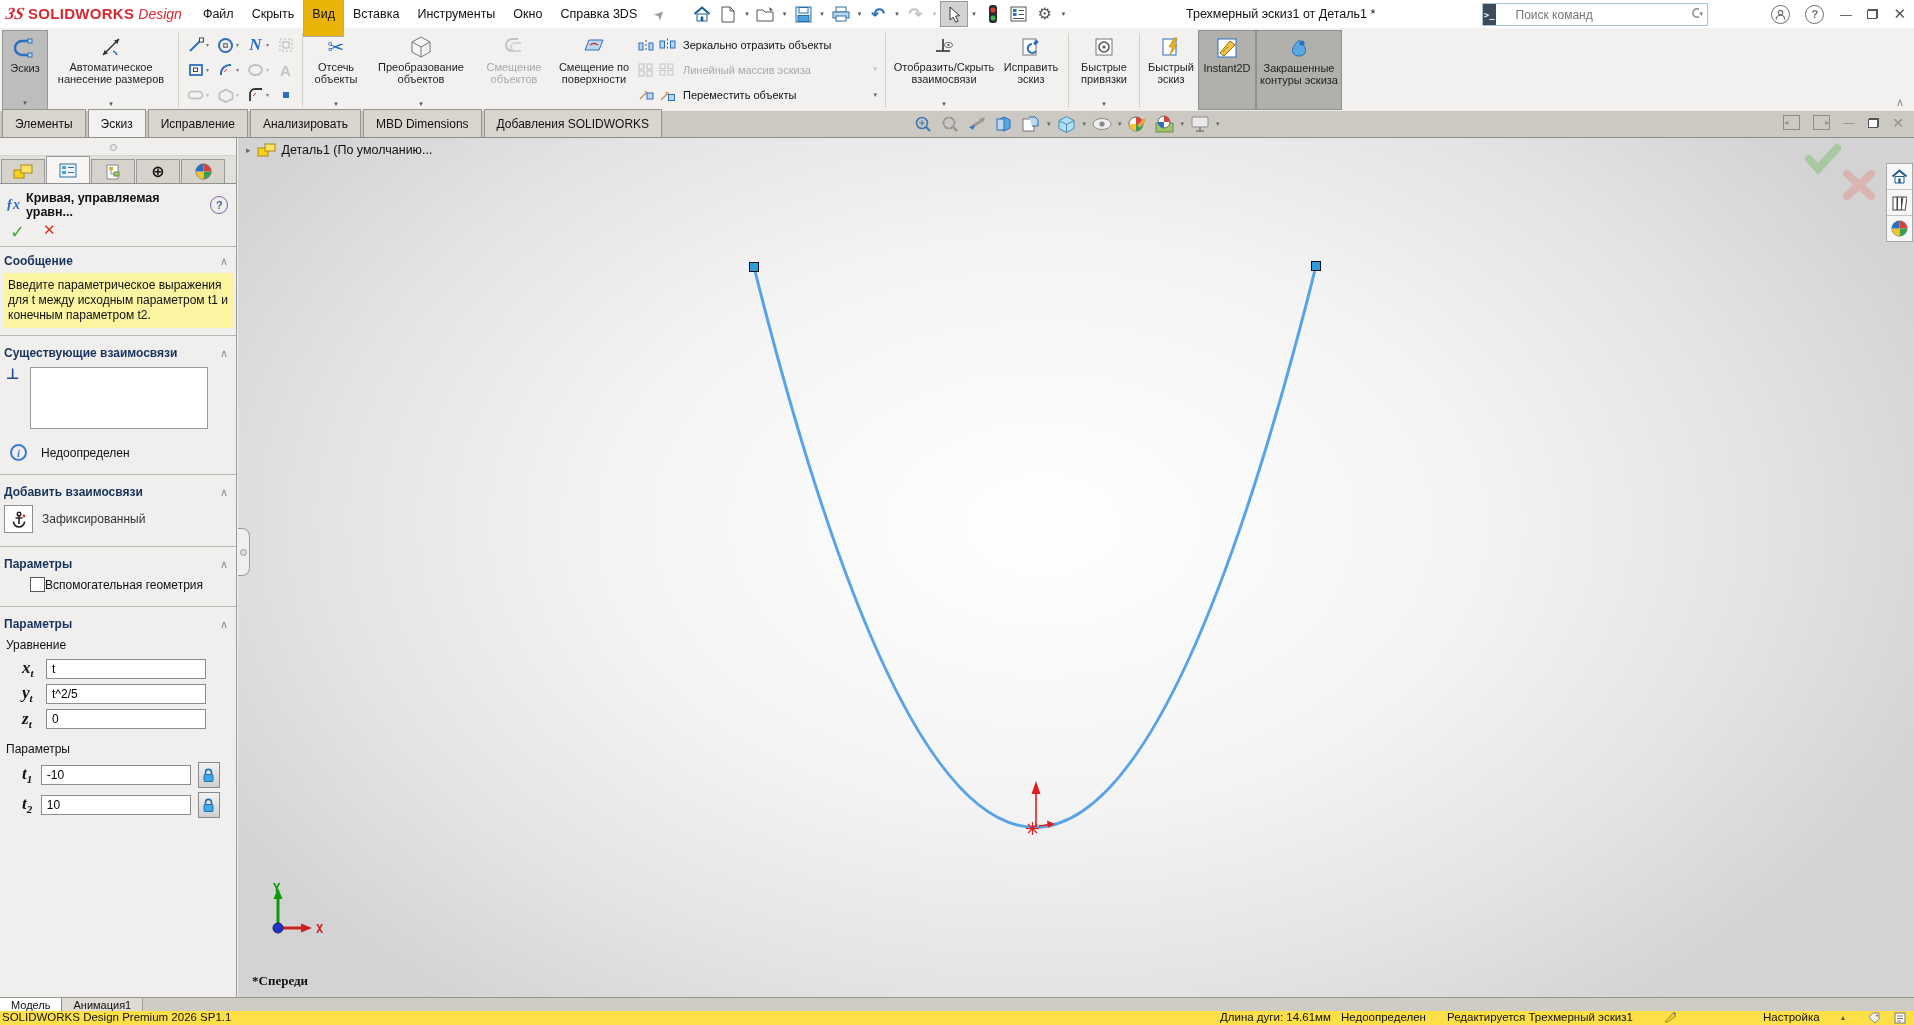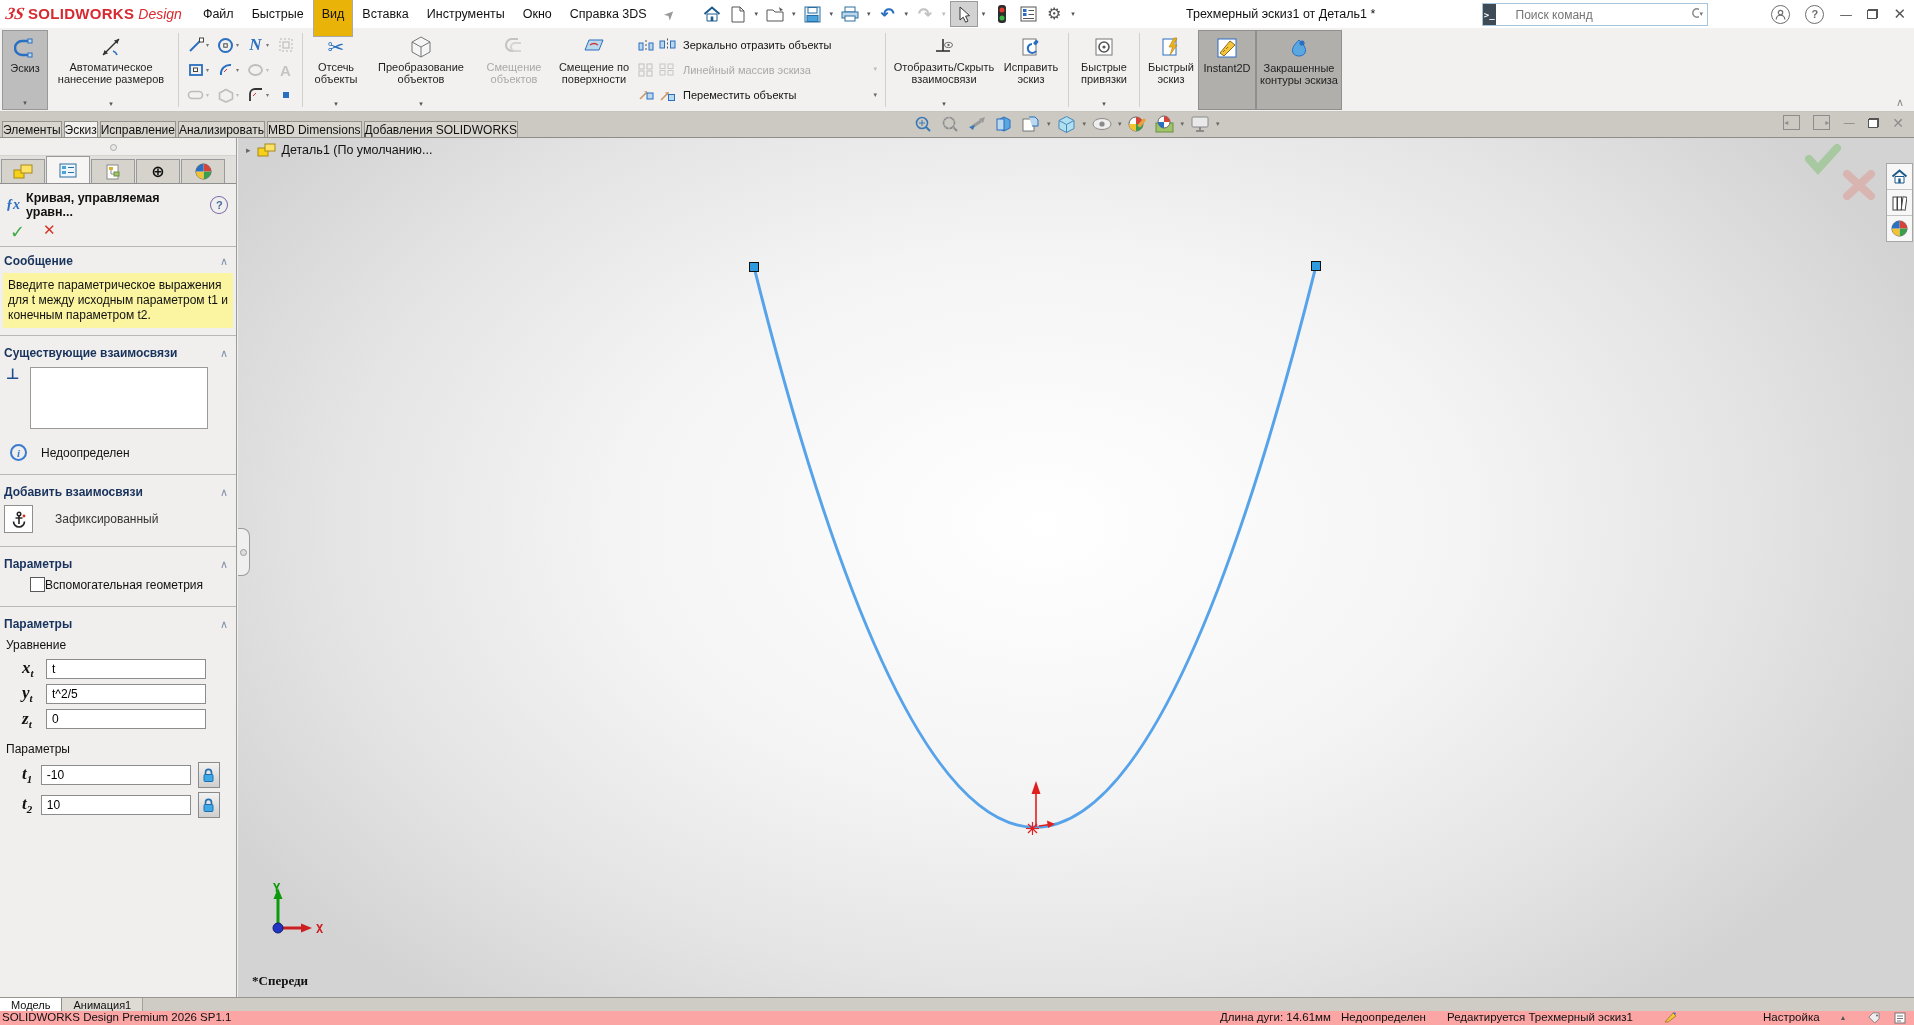--- a/index.html
+++ b/index.html
@@ -48,21 +48,21 @@
   .ecell{width:21px;height:21px;display:flex;align-items:center;justify-content:center}
   .edd{font-size:6px;color:#777;width:9px}
   .rrows{display:flex;flex-direction:column;justify-content:space-around;width:218px;padding:2px 4px}
   .rrow{display:flex;align-items:center;gap:7px;height:18px;text-align:left}
   .rrow .dd2{margin-left:auto;font-size:7px;color:#666}
   .collapse-chev{position:absolute;right:10px;bottom:3px;color:#8a8a8a;font-size:11px}
 
   
   .tabrow{position:absolute;top:112px;left:0;right:0;height:25px;background:#ccc9c2;border-bottom:1px solid #8f8d88;z-index:4}
   .ctabs{display:flex;align-items:flex-end;height:100%;padding-left:2px}
-  .ctab{font-size:12px;height:16px;box-sizing:border-box;display:flex;align-items:center;padding:0 0;
+  .ctab{font-size:12px;height:28px;box-sizing:border-box;display:flex;align-items:center;padding:0 12px;
         background:#d9d6cf;border:1px solid #96948f;border-bottom:none;margin-right:2px}
   .ctab.active{background:#f2f1ef}
   .headsup{position:absolute;left:912px;top:1px;display:flex;align-items:center;gap:5px}
   .hud{width:22px;height:22px;display:flex;align-items:center;justify-content:center}
   .hud-dd{font-size:7px;color:#666}
   .docctrl{position:absolute;right:10px;top:3px;display:flex;align-items:center;gap:13px;color:#8d8d8d}
   .paneic{width:15px;height:13px;border:1.3px solid #8d8d8d;display:flex;align-items:center;font-size:8px;color:#8d8d8d}
 
   
   .pm{position:absolute;top:137px;left:0;width:237px;bottom:28px;background:#f0efed;border-right:1px solid #9b9b9b;box-sizing:border-box}
@@ -79,21 +79,21 @@
   .xx{color:#d43222;font-size:15px;font-weight:bold}
   .sech{display:flex;align-items:center;padding:7px 8px 3px 4px;font-weight:bold;color:#17325c}
   .chev{margin-left:auto;color:#7d8fa8;font-size:11px;font-weight:normal}
   .divl{border:none;border-top:1px solid #bab8b4;margin:3px 0}
   .msgbox{margin:2px 3px 7px;background:#fbf4a0;padding:5px 5px;line-height:15px}
   .relrow{display:flex;align-items:flex-start;gap:6px;padding:4px 6px 6px}
   .relico{color:#1d4f91;font-size:15px;font-weight:bold;width:18px}
   .relbox{border:1px solid #9a9a9a;background:#fff;width:176px;height:60px}
   .strow{display:flex;align-items:center;gap:14px;padding:9px 10px 10px}
   .infoc{width:17px;height:17px;border-radius:50%;border:2px solid #3a7bd0;color:#3a7bd0;display:flex;align-items:center;justify-content:center;font:bold italic 11px "Liberation Serif",serif;box-sizing:border-box}
-  .ancrow{display:flex;align-items:center;gap:22px;padding:3px 4px 10px}
+  .ancrow{display:flex;align-items:center;gap:9px;padding:3px 4px 10px}
   .ancbtn{width:27px;height:26px;border:1px solid #8f8f8f;background:#fff;display:flex;align-items:center;justify-content:center}
   .ancrow span.albl{color:#333}
   .cbrow{display:flex;align-items:center;gap:0;padding:3px 0 11px 30px}
   .cb{width:13px;height:13px;border:1px solid #5a5a5a;background:#fff}
   .sublbl{padding:4px 0 2px 6px}
   .eqrow{display:flex;align-items:center;margin:4px 16px}
   .eqlab{width:30px;padding-left:6px;font:bold italic 17px "Liberation Serif",serif;box-sizing:border-box}
   .eqlab sub{font-size:11px}
   .eqin{width:148px;height:16px;border:1px solid #8c8c8c;font-size:12px;padding:1px 5px;font-family:"Liberation Sans",sans-serif}
   .tin{width:138px}
@@ -111,34 +111,34 @@
   .tpbtn:last-child{border-bottom:none}
   .triad{position:absolute;left:14px;bottom:55px}
   .viewlabel{position:absolute;left:14px;bottom:8px;font:bold 13px "Liberation Serif",serif}
   .pmhandle{position:absolute;left:0;top:391px;width:11px;height:46px;border:1px solid #9c9c9c;border-left:none;border-radius:0 8px 8px 0;background:#efefef;display:flex;align-items:center;justify-content:center}
   .pmhandle i{width:5px;height:5px;border-radius:50%;border:1px solid #9a9a9a;background:#ddd}
 
   
   .doctabs{position:absolute;left:0;right:0;top:997px;height:14px;background:#cfccc5;border-top:1px solid #98958f;display:flex;align-items:stretch}
   .dtab{font-size:11px;padding:0 11px;display:flex;align-items:center;background:#dedbd4;border-right:1px solid #a39f99}
   .dtab.active{background:#fff;font-weight:normal;border-right:1px solid #8f8b85}
-  .statusbar{position:absolute;left:0;right:0;top:1011px;height:14px;background:#fca5a5;font-size:11.5px}
+  .statusbar{position:absolute;left:0;right:0;top:1011px;height:14px;background:#fde047;font-size:11.5px}
   .sb{position:absolute;top:0;white-space:nowrap}
 </style>
 </head>
 <body>
 
 <div class="menubar">
   <div class="logo">
     <span class="logo-mark">3S</span>
     <span class="logo-brand">SOLIDWORKS</span>
     <span class="logo-suffix">Design</span>
   </div>
   <span class="menu-item">Файл</span>
-  <span class="menu-item">Быстрые</span>
+  <span class="menu-item">Скрыть</span>
   <span class="menu-item sel">Вид</span>
   <span class="menu-item">Вставка</span>
   <span class="menu-item">Инструменты</span>
   <span class="menu-item">Окно</span>
   <span class="menu-item">Справка 3DS</span>
   <span class="pin ico">➤</span>
 
   <div class="qat">
     <div class="qbtn">
       <svg width="18" height="16">

